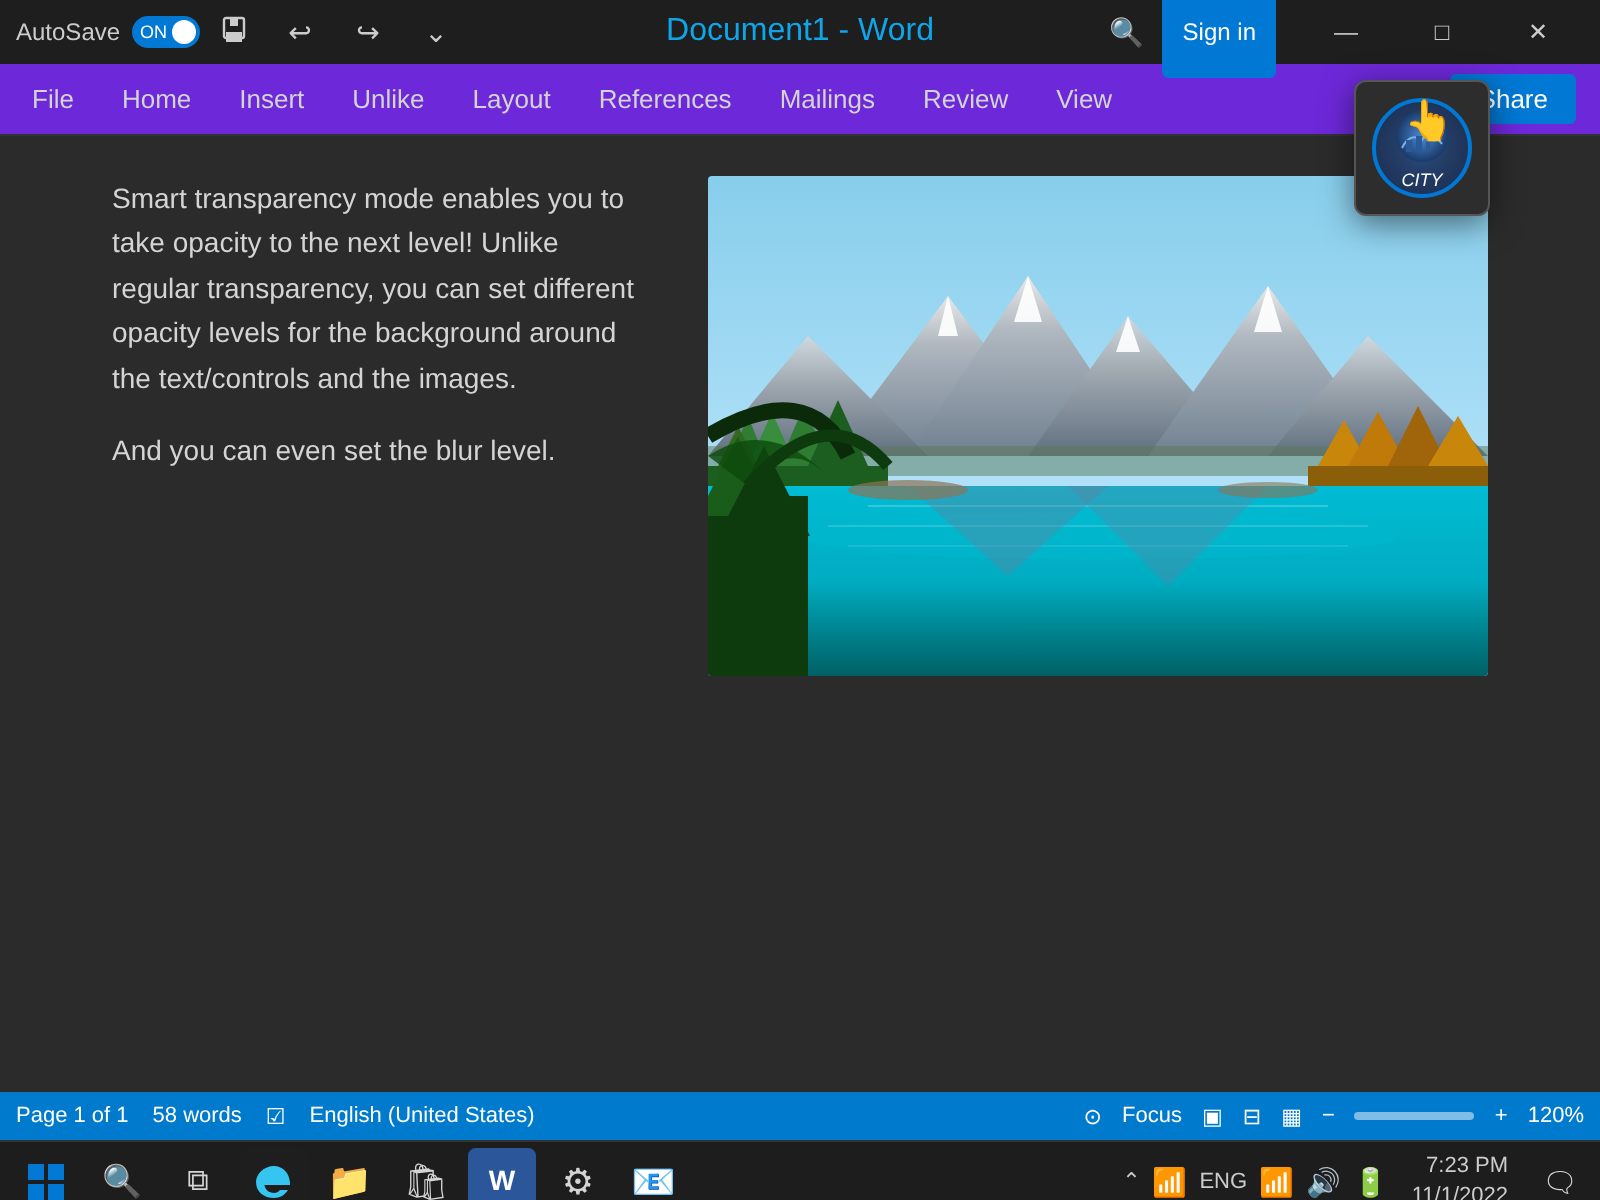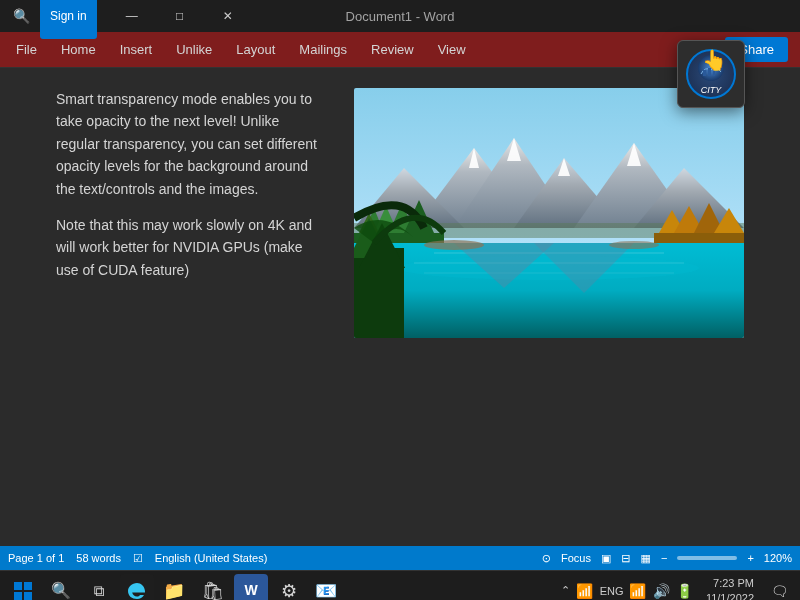--- a/index.html
+++ b/index.html
@@ -42,22 +42,22 @@
     }
     .toggle-knob {
       width: 12px;
       height: 12px;
       background: white;
       border-radius: 50%;
       position: absolute;
       right: 2px;
     }
     .titlebar-center {
-      font-size: 13px;
-      color: #a3a3a3;
+      font-size: 16px;
+      color: #0ea5e9;
       position: absolute;
       left: 50%;
       transform: translateX(-50%);
       text-align: right;
     }
     .titlebar-actions {
       display: flex;
       align-items: center;
       gap: 4px;
     }
@@ -103,21 +103,21 @@
       align-items: center;
       justify-content: center;
       font-size: 12px;
       color: #ccc;
       cursor: pointer;
     }
 
     
     .menubar {
       height: 36px;
-      background: #7f1d1d;
+      background: #6d28d9;
       display: flex;
       align-items: center;
       padding: 0 4px;
       border-bottom: 1px solid #333;
       justify-content: space-between;
       gap: 26px;
     }
     .menu-items {
       display: flex;
       align-items: center;
@@ -296,39 +296,57 @@
       justify-content: center;
       font-size: 14px;
       cursor: pointer;
       border-radius: 4px;
     }
   </style>
 </head>
 <body>
 
 <div class="titlebar">
+  <div class="titlebar-left">
+    <span class="autosave-label">AutoSave</span>
+    <div class="toggle-switch">
+      <span style="font-size:9px;color:white;position:absolute;left:4px;">ON</span>
+      <div class="toggle-knob"></div>
+    </div>
+    <div class="save-icon-btn">
+      <svg width="16" height="16" viewBox="0 0 16 16" fill="#ccc">
+        <rect x="2" y="1" width="10" height="10" rx="1" fill="none" stroke="#ccc" stroke-width="1.2"></rect>
+        <rect x="5" y="1" width="4" height="4" rx="0" fill="#ccc"></rect>
+        <rect x="3" y="8" width="8" height="5" rx="0" fill="#ccc"></rect>
+      </svg>
+    </div>
+    <div class="title-icon-btn">↩</div>
+    <div class="title-icon-btn">↪</div>
+    <div class="title-icon-btn">⌄</div>
+  </div>
   <div class="titlebar-center">Document1 - Word</div>
   <div class="titlebar-actions">
     <div class="title-icon-btn">🔍</div>
     <button class="signin-btn">Sign in</button>
     <div class="window-controls">
       <div class="win-btn">—</div>
       <div class="win-btn">□</div>
       <div class="win-btn close">✕</div>
     </div>
   </div>
 </div>
 
 <div class="menubar">
   <div class="menu-items">
     <div class="menu-item">File</div>
     <div class="menu-item">Home</div>
     <div class="menu-item">Insert</div>
     <div class="menu-item">Unlike</div>
     <div class="menu-item">Layout</div>
+    <div class="menu-item">References</div>
     <div class="menu-item">Mailings</div>
     <div class="menu-item">Review</div>
     <div class="menu-item">View</div>
   </div>
   <button class="share-btn">Share</button>
 </div>
 
 <div class="theme-switcher">
   <div class="theme-option theme-city active">
     <svg width="28" height="28" viewBox="0 0 28 28">
@@ -346,21 +364,21 @@
     </svg>
     <span class="theme-label">CITY</span>
   </div>
 </div>
 
 <div class="cursor-overlay">👆</div>
 
 <div class="document-area">
   <div class="doc-text">
     <p>Smart transparency mode enables you to take opacity to the next level! Unlike regular transparency, you can set different opacity levels for the background around the text/controls and the images.</p>
-    <p>Note that this may work slowly on 4K and will work better for NVIDIA GPUs (make use of CUDA feature)</p>
+    <p>And you can even set the blur level.</p>
   </div>
   <div class="doc-image">
     <svg class="lake-scene" viewBox="0 0 390 250" xmlns="http://www.w3.org/2000/svg">
 
       <defs>
         <linearGradient id="sky" x1="0" y1="0" x2="0" y2="1">
           <stop offset="0%" stop-color="#87ceeb"></stop>
           <stop offset="60%" stop-color="#b0e0f8"></stop>
           <stop offset="100%" stop-color="#c8f0f0"></stop>
         </linearGradient>

